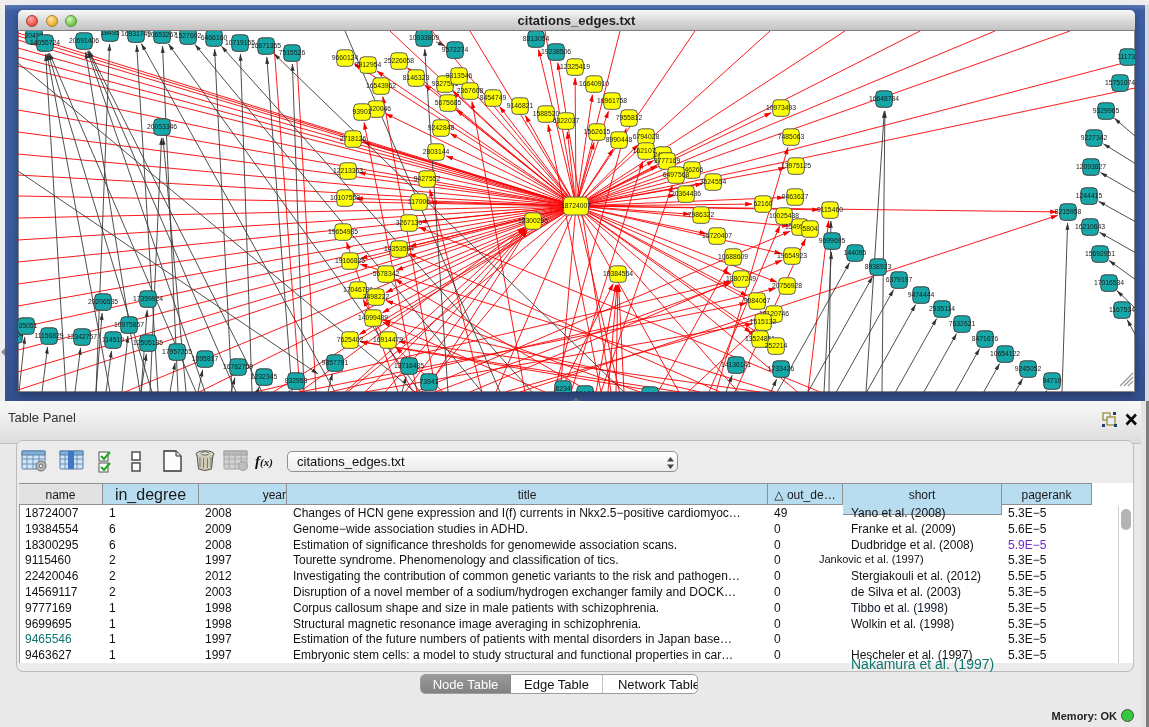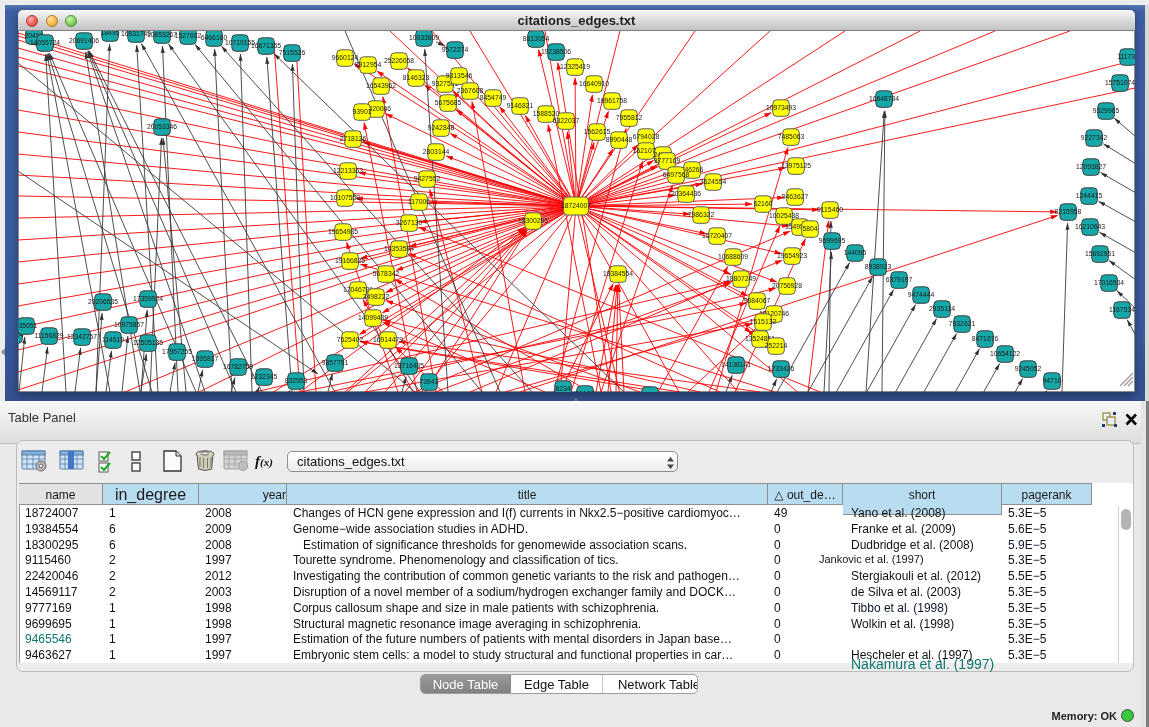--- a/index.html
+++ b/index.html
@@ -602,24 +602,24 @@
 <div style="position:absolute;top:521.8px;left:25px;font-size:12px;color:#111;white-space:nowrap">19384554</div>
 <div style="position:absolute;top:521.8px;left:109px;font-size:12px;color:#111;white-space:nowrap">6</div>
 <div style="position:absolute;top:521.8px;left:205px;font-size:12px;color:#111;white-space:nowrap">2009</div>
 <div style="position:absolute;top:521.8px;left:293px;font-size:12px;color:#111;white-space:nowrap">Genome−wide association studies in ADHD.</div>
 <div style="position:absolute;top:521.8px;left:774px;font-size:12px;color:#111;white-space:nowrap">0</div>
 <div style="position:absolute;top:521.8px;left:851px;font-size:12px;color:#111;white-space:nowrap">Franke et al. (2009)</div>
 <div style="position:absolute;top:521.8px;left:1008px;font-size:12px;color:#111;white-space:nowrap">5.6E−5</div>
 <div style="position:absolute;top:537.6px;left:25px;font-size:12px;color:#111;white-space:nowrap">18300295</div>
 <div style="position:absolute;top:537.6px;left:109px;font-size:12px;color:#111;white-space:nowrap">6</div>
 <div style="position:absolute;top:537.6px;left:205px;font-size:12px;color:#111;white-space:nowrap">2008</div>
-<div style="position:absolute;top:537.6px;left:303px;font-size:12px;color:#111;white-space:nowrap">Estimation of significance thresholds for genomewide association scans.</div>
+<div style="position:absolute;top:537.6px;left:293px;font-size:12px;color:#111;white-space:nowrap">Estimation of significance thresholds for genomewide association scans.</div>
 <div style="position:absolute;top:537.6px;left:774px;font-size:12px;color:#111;white-space:nowrap">0</div>
 <div style="position:absolute;top:537.6px;left:851px;font-size:12px;color:#111;white-space:nowrap">Dudbridge et al. (2008)</div>
-<div style="position:absolute;top:537.6px;left:1008px;font-size:12px;color:#0f172a;white-space:nowrap">5.9E−5</div>
+<div style="position:absolute;top:537.6px;left:1008px;font-size:12px;color:#6d28d9;white-space:nowrap">5.9E−5</div>
 <div style="position:absolute;top:553.4px;left:25px;font-size:12px;color:#111;white-space:nowrap">9115460</div>
 <div style="position:absolute;top:553.4px;left:109px;font-size:12px;color:#111;white-space:nowrap">2</div>
 <div style="position:absolute;top:553.4px;left:205px;font-size:12px;color:#111;white-space:nowrap">1997</div>
 <div style="position:absolute;top:553.4px;left:293px;font-size:12px;color:#111;white-space:nowrap">Tourette syndrome. Phenomenology and classification of tics.</div>
 <div style="position:absolute;top:553.4px;left:774px;font-size:12px;color:#111;white-space:nowrap">0</div>
 <div style="position:absolute;top:553.4px;left:819px;font-size:11px;color:#111;white-space:nowrap">Jankovic et al. (1997)</div>
 <div style="position:absolute;top:553.4px;left:1008px;font-size:12px;color:#111;white-space:nowrap">5.3E−5</div>
 <div style="position:absolute;top:569.2px;left:25px;font-size:12px;color:#111;white-space:nowrap">22420046</div>
 <div style="position:absolute;top:569.2px;left:109px;font-size:12px;color:#111;white-space:nowrap">2</div>
 <div style="position:absolute;top:569.2px;left:205px;font-size:12px;color:#111;white-space:nowrap">2012</div>

